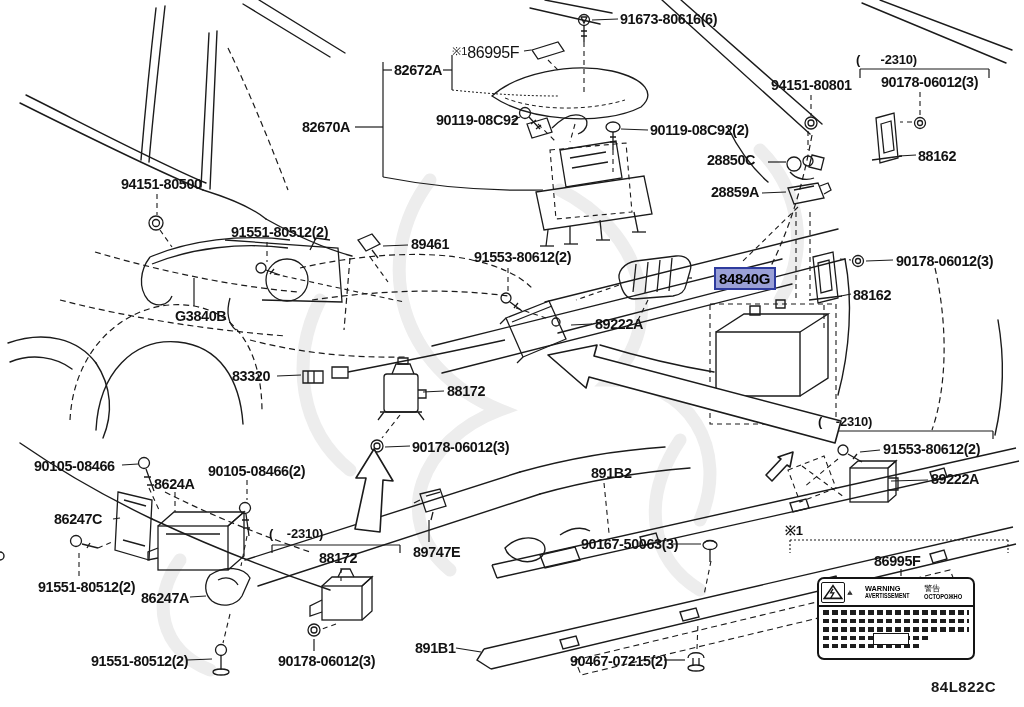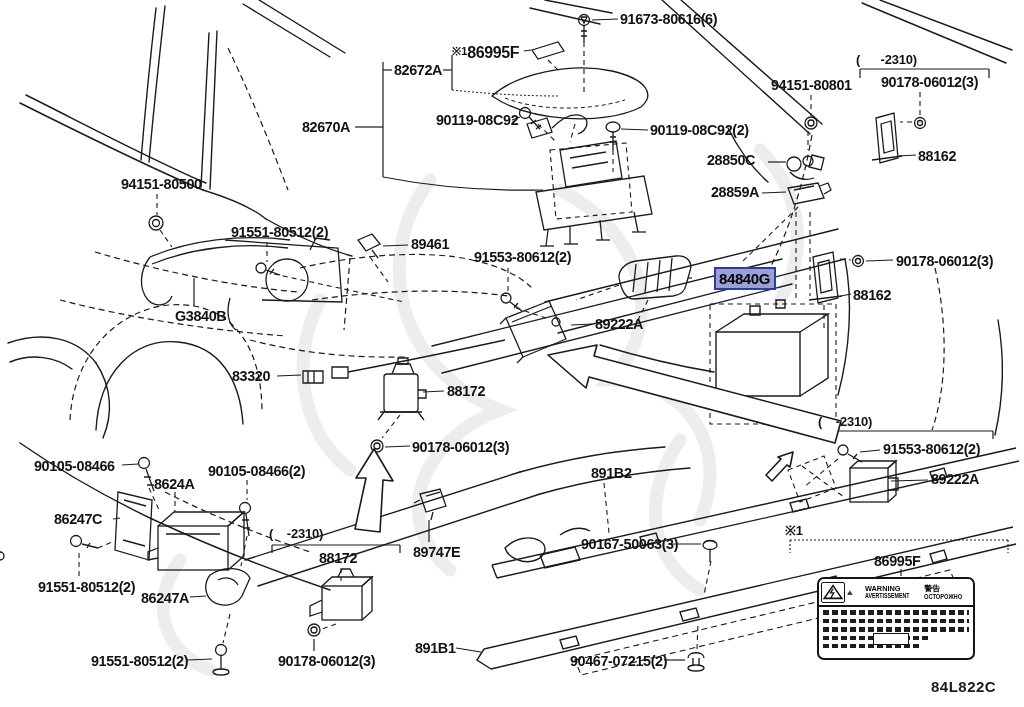--- a/index.html
+++ b/index.html
@@ -7,34 +7,34 @@
          font-family:"Liberation Sans",sans-serif;}
   #art{position:absolute;left:0;top:0;}
   .lbl{position:absolute;font-weight:bold;font-size:15px;line-height:1;color:#121212;
        white-space:nowrap;letter-spacing:-0.4px;transform:scaleX(.96);transform-origin:left top;}
   .cap{position:absolute;font-weight:bold;font-size:13px;line-height:1;color:#121212;
        white-space:nowrap;letter-spacing:-0.2px;}
   .hl{position:absolute;font-weight:bold;font-size:15px;line-height:1;color:#000;
       background:#9aa0d6;border:2px solid #2e3b9e;padding:2px 4px 2px 3px;letter-spacing:-0.4px;
       white-space:nowrap;}
   .code{position:absolute;font-weight:bold;font-size:15px;color:#1a1a1a;letter-spacing:.5px;}
-  .fnote{position:absolute;font-weight:bold;color:#121212;white-space:nowrap;}
+  .fnote{position:absolute;font-weight:normal;color:#121212;white-space:nowrap;}
   .fnote .pre{font-size:11px;vertical-align:3px;}
   .fnote .prt{font-size:16px;letter-spacing:-0.4px;}
   
   #warn{position:absolute;left:817px;top:577px;width:158px;height:83px;background:#fff;
         border:2.5px solid #141414;border-radius:7px;box-sizing:border-box;}
   #warn .hd{display:flex;align-items:center;height:24px;border-bottom:2px solid #141414;padding:1px 2px;}
   #warn .cell1{width:30px;height:19px;border:1.8px solid #141414;border-radius:2px;
                display:flex;align-items:center;justify-content:center;margin-right:2px;}
   #warn .wtxt{display:flex;flex-direction:column;margin-left:12px;line-height:1;}
   #warn .wtxt .t1{font-size:8px;font-weight:bold;transform:scaleX(.92);transform-origin:left;}
   #warn .wtxt .t2{font-size:6.6px;font-weight:bold;transform:scaleX(.8);transform-origin:left;}
   #warn .jtxt{display:flex;flex-direction:column;margin-left:4px;line-height:1;}
-  #warn .jtxt .t1{font-size:8px;font-weight:bold;}
+  #warn .jtxt .t1{font-size:8px;font-weight:normal;}
   #warn .jtxt .t2{font-size:7px;font-weight:bold;transform:scaleX(.82);transform-origin:left;}
   #warn .bd{padding:3px 4px 0 4px;position:relative;}
   #warn .tb{background:repeating-linear-gradient(90deg,#1d1d1d 0 6px,rgba(0,0,0,0) 6px 9px);
             margin-bottom:4px;}
   #warn .notch{position:absolute;left:54px;top:26px;width:34px;height:10px;background:#fff;
                border:1.2px solid #141414;}
 </style>
 </head>
 <body>
 

